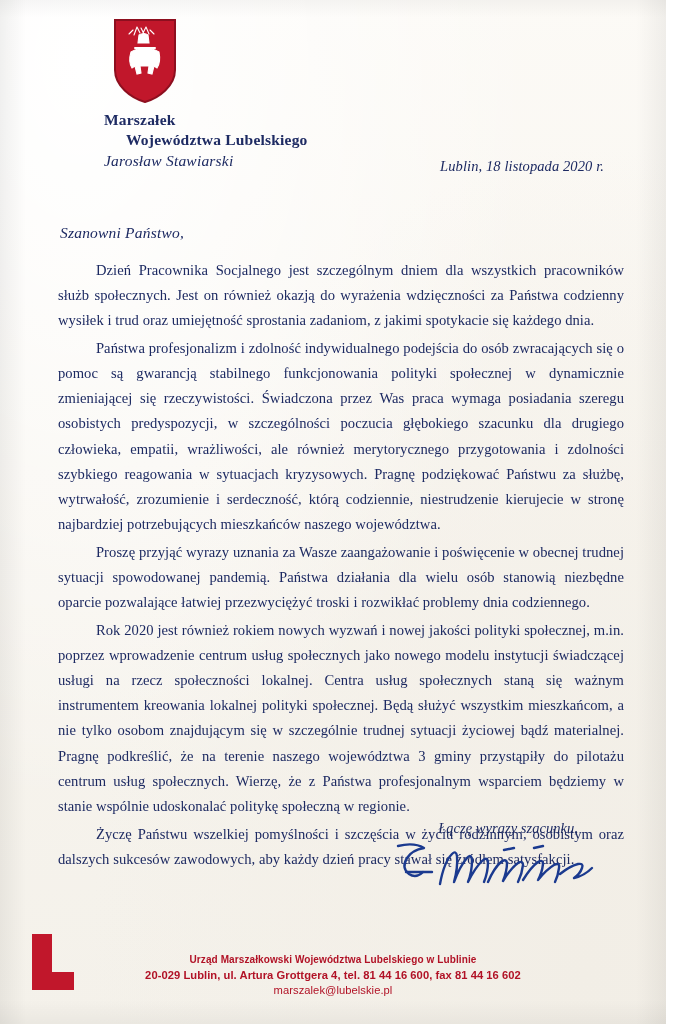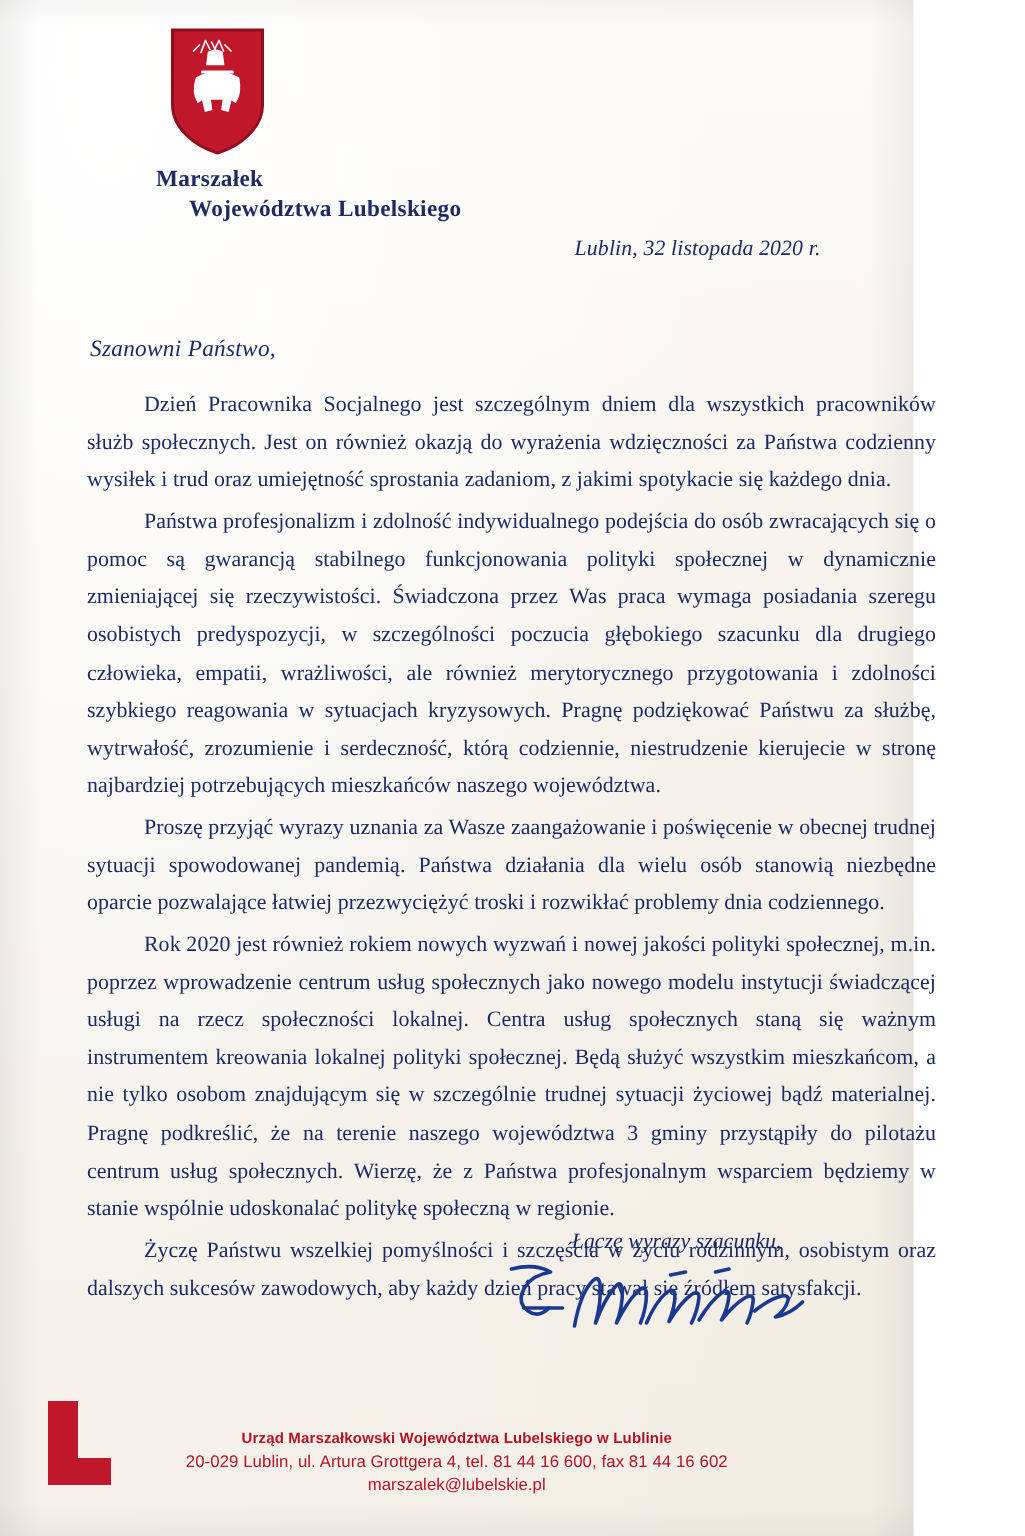--- a/index.html
+++ b/index.html
@@ -8,21 +8,21 @@
     background: #ffffff;
   }
   body {
     width: 683px;
     height: 1024px;
     overflow: hidden;
     font-family: "Liberation Serif", serif;
   }
   .page {
     position: relative;
-    width: 609px;
+    width: 666px;
     height: 1024px;
     background: #fbf9f4;
     background-image:
       radial-gradient(ellipse at 12% 6%, #ffffff 0%, rgba(255,255,255,0) 55%),
       radial-gradient(ellipse at 88% 95%, #f2eee6 0%, rgba(242,238,230,0) 60%),
       linear-gradient(180deg, #fcfaf6 0%, #f8f5ef 45%, #f4f1ea 100%);
     box-sizing: border-box;
   }
   
   .page::before {
@@ -142,20 +142,21 @@
   .footer .f1 {
     font-weight: bold;
     font-size: 10px;
     letter-spacing: 0.1px;
     margin-bottom: 4px;
   }
   .footer .f2 {
     font-size: 11.2px;
     letter-spacing: 0.05px;
     margin-bottom: 3px;
+    font-weight: bold;
   }
   .footer .f3 {
     font-size: 11.2px;
     letter-spacing: 0.05px;
   }
 </style>
 </head>
 <body>
 
 <div class="page">
@@ -173,23 +174,24 @@
         <path d="M18 34 q14 -8 28 0 q2 10 -2 16 l-3 -2 -2 8 -4 -1 1 -7 -9 0 1 7 -4 1 -2 -8 -3 2 q-4 -6 -1 -16 z"></path>
 
         <path d="M22 30 h20" stroke-width="2" fill="none"></path>
       </g>
     </svg>
   </div>
 
   <div class="letterhead">
     <div class="l1">Marszałek</div>
     <div class="l2">Województwa Lubelskiego</div>
-  </div>
-
-  <div class="place-date">Lublin, 32 listopada 2020 r.</div>
+    <div class="l3">Jarosław Stawiarski</div>
+  </div>
+
+  <div class="place-date">Lublin, 18 listopada 2020 r.</div>
 
   <div class="salutation">Szanowni Państwo,</div>
 
   <div class="body-text">
     <p>Dzień Pracownika Socjalnego jest szczególnym dniem dla wszystkich pracowników służb społecznych. Jest on również okazją do wyrażenia wdzięczności za Państwa codzienny wysiłek i trud oraz umiejętność sprostania zadaniom, z jakimi spotykacie się każdego dnia.</p>
     <p>Państwa profesjonalizm i zdolność indywidualnego podejścia do osób zwracających się o pomoc są gwarancją stabilnego funkcjonowania polityki społecznej w dynamicznie zmieniającej się rzeczywistości. Świadczona przez Was praca wymaga posiadania szeregu osobistych predyspozycji, w szczególności poczucia głębokiego szacunku dla drugiego człowieka, empatii, wrażliwości, ale również merytorycznego przygotowania i zdolności szybkiego reagowania w sytuacjach kryzysowych. Pragnę podziękować Państwu za służbę, wytrwałość, zrozumienie i serdeczność, którą codziennie, niestrudzenie kierujecie w stronę najbardziej potrzebujących mieszkańców naszego województwa.</p>
     <p>Proszę przyjąć wyrazy uznania za Wasze zaangażowanie i poświęcenie w obecnej trudnej sytuacji spowodowanej pandemią. Państwa działania dla wielu osób stanowią niezbędne oparcie pozwalające łatwiej przezwyciężyć troski i rozwikłać problemy dnia codziennego.</p>
     <p>Rok 2020 jest również rokiem nowych wyzwań i nowej jakości polityki społecznej, m.in. poprzez wprowadzenie centrum usług społecznych jako nowego modelu instytucji świadczącej usługi na rzecz społeczności lokalnej. Centra usług społecznych staną się ważnym instrumentem kreowania lokalnej polityki społecznej. Będą służyć wszystkim mieszkańcom, a nie tylko osobom znajdującym się w szczególnie trudnej sytuacji życiowej bądź materialnej. Pragnę podkreślić, że na terenie naszego województwa 3 gminy przystąpiły do pilotażu centrum usług społecznych. Wierzę, że z Państwa profesjonalnym wsparciem będziemy w stanie wspólnie udoskonalać politykę społeczną w regionie.</p>
     <p>Życzę Państwu wszelkiej pomyślności i szczęścia w życiu rodzinnym, osobistym oraz dalszych sukcesów zawodowych, aby każdy dzień pracy stawał się źródłem satysfakcji.</p>
   </div>

